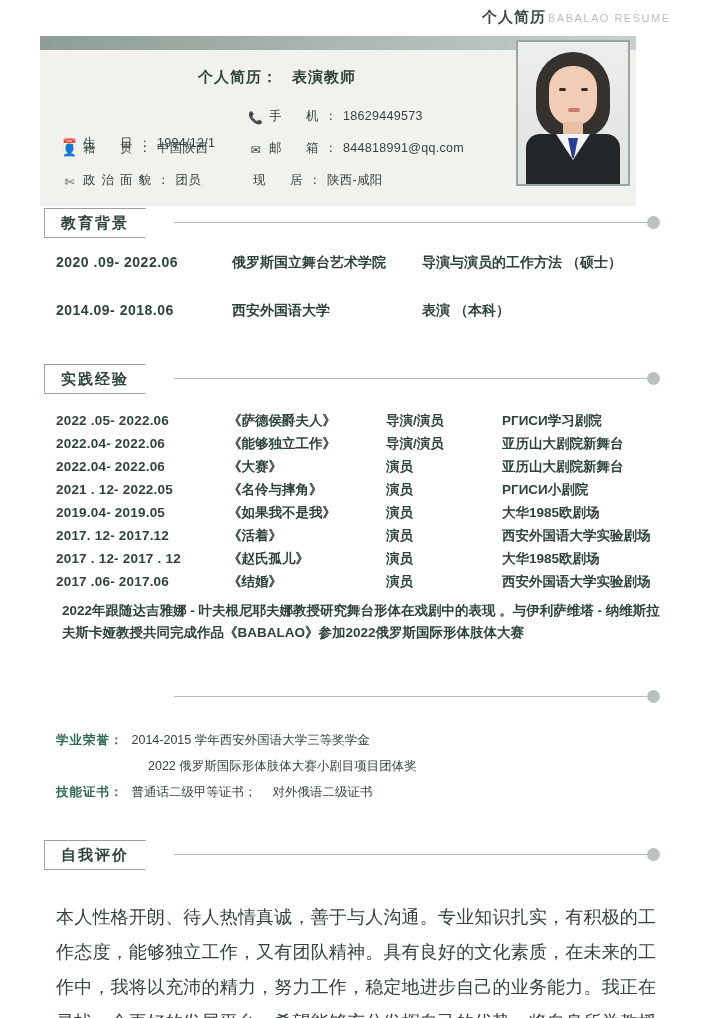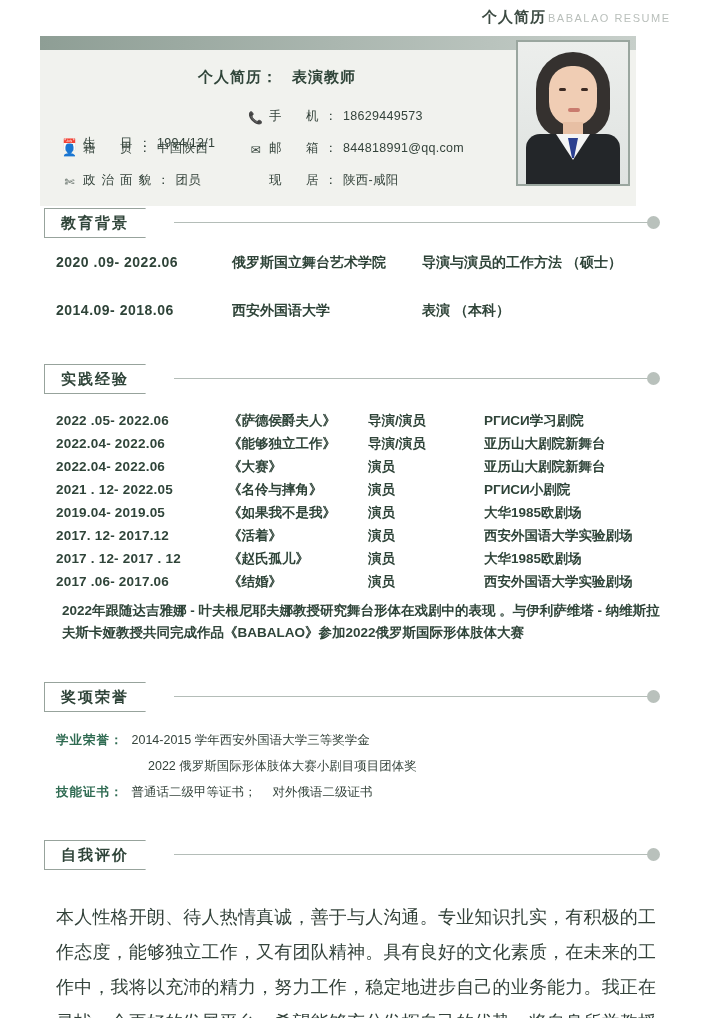--- a/index.html
+++ b/index.html
@@ -44,21 +44,21 @@
   .ico{
     display:inline-block;width:15px;height:14px;vertical-align:-2px;
     margin-right:6px;text-align:center;font-size:12px;line-height:14px;color:#33423a;
   }
 
   .f-birth{left:22px;top:72px;margin-top:27px;}
   .f-phone{left:208px;top:72px;}
   .f-native{left:22px;top:104px;}
   .f-mail{left:208px;top:104px;}
   .f-party{left:22px;top:136px;}
-  .f-live{left:208px;top:136px;}
+  .f-live{left:192px;top:136px;}
 
   
   .photo-frame{
     position:absolute;left:516px;top:40px;width:110px;height:142px;
     border:2px solid #9aa69f;background:#e9eceb;overflow:hidden;
   }
   .photo-bg{position:absolute;inset:0;background:linear-gradient(#eceeec,#dfe3e1);}
   .ph-hair{position:absolute;left:18px;top:10px;width:74px;height:86px;border-radius:38px 38px 30px 30px;background:#35312f;}
   .ph-face{position:absolute;left:31px;top:24px;width:48px;height:60px;border-radius:24px 24px 26px 26px;background:#f0cdb4;}
   .ph-eye-l{position:absolute;left:41px;top:46px;width:7px;height:3px;border-radius:2px;background:#3b2a23;}
@@ -99,21 +99,21 @@
 
   
   .edu-row{position:absolute;font-size:14px;font-weight:bold;color:#2f4439;white-space:nowrap;}
   .edu-date{display:inline-block;width:176px;letter-spacing:0.5px;}
   .edu-school{display:inline-block;width:190px;}
   .edu-major{display:inline-block;}
 
   .exp-row{position:absolute;left:56px;font-size:13.5px;font-weight:bold;color:#2f4439;white-space:nowrap;}
   .exp-date{display:inline-block;width:172px;letter-spacing:0.2px;}
   .exp-title{display:inline-block;width:140px;}
-  .exp-role{display:inline-block;width:116px;}
+  .exp-role{display:inline-block;width:116px;margin-left:18px;}
   .exp-place{display:inline-block;}
 
   .exp-note{position:absolute;left:56px;width:604px;font-size:13.5px;font-weight:bold;color:#2f4439;line-height:22px;}
 
   .award-row{position:absolute;font-size:12.5px;color:#33423a;white-space:nowrap;}
   .award-label{color:#2f6b52;font-weight:bold;letter-spacing:1px;}
   .award-val{margin-left:8px;}
 
   .self-text{
     position:absolute;left:56px;top:886px;width:600px;
@@ -210,21 +210,20 @@
   </div>
   <div class="exp-row" style="top:573px;">
     <span class="exp-date">2017 .06- 2017.06</span><span class="exp-title">《结婚》</span><span class="exp-role">演员</span><span class="exp-place">西安外国语大学实验剧场</span>
   </div>
 
   <div class="exp-note" style="top:600px;margin-left:6px;">2022年跟随达吉雅娜 - 叶夫根尼耶夫娜教授研究舞台形体在戏剧中的表现 。与伊利萨维塔 - 纳维斯拉夫斯卡娅教授共同完成作品《BABALAO》参加2022俄罗斯国际形体肢体大赛</div>
 
   <div class="section-head" style="left:44px;top:682px;width:616px;">
     <div class="sh-line" style="left:130px;width:476px;"></div>
     <div class="sh-dot" style="left:603px;"></div>
-    <div class="sh-box">奖项荣誉</div>
   </div>
 
   <div class="award-row" style="left:56px;top:732px;">
     <span class="award-label">学业荣誉：</span><span class="award-val">2014-2015 学年西安外国语大学三等奖学金</span>
   </div>
   <div class="award-row" style="left:140px;top:758px;">
     <span class="award-val">2022 俄罗斯国际形体肢体大赛小剧目项目团体奖</span>
   </div>
   <div class="award-row" style="left:56px;top:784px;">
     <span class="award-label">技能证书：</span><span class="award-val">普通话二级甲等证书；　  对外俄语二级证书</span>

